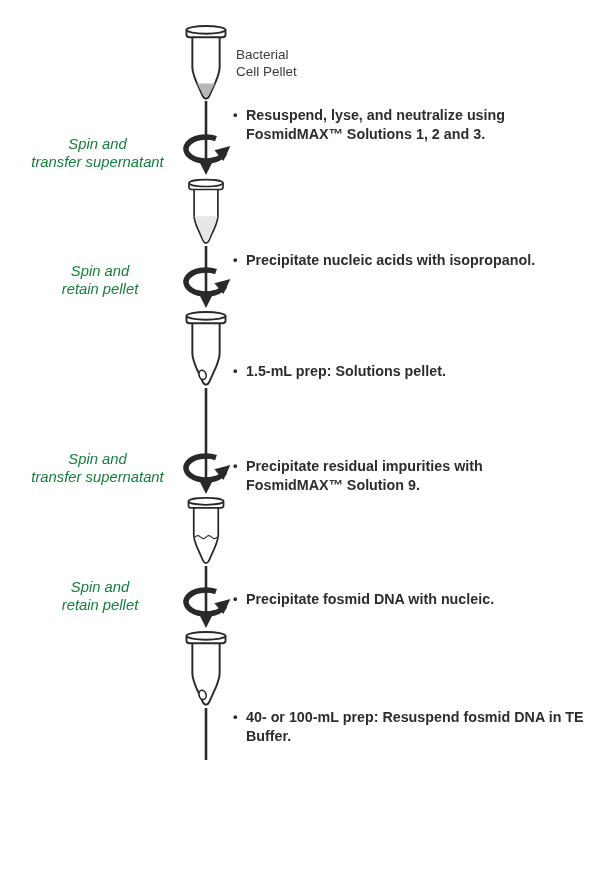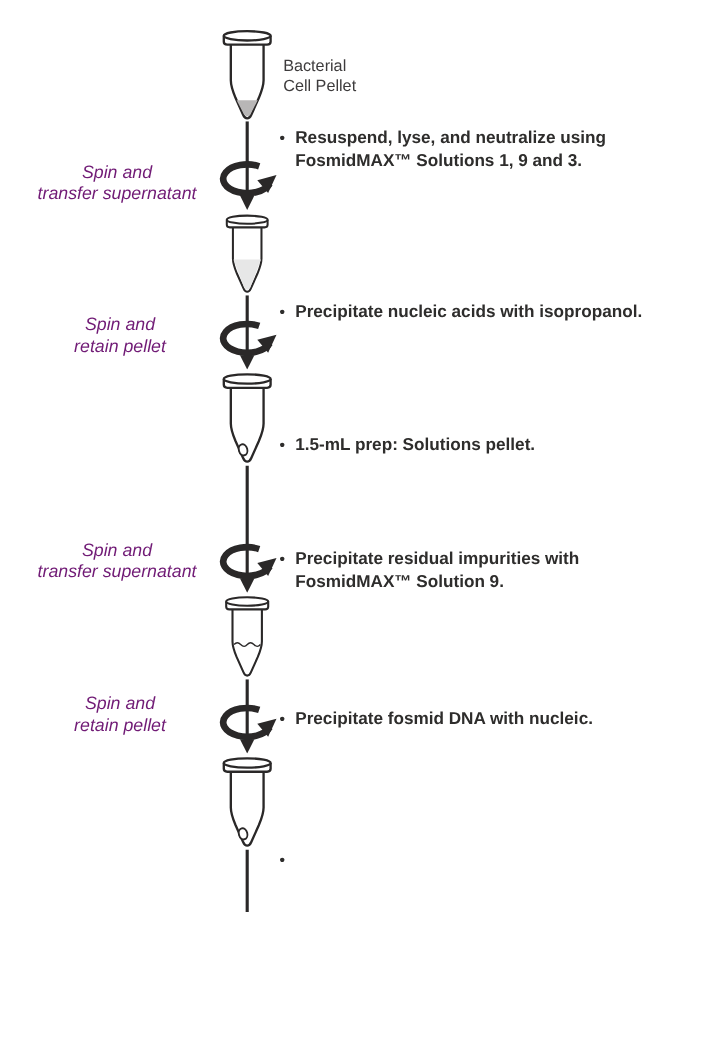--- a/index.html
+++ b/index.html
@@ -3,21 +3,21 @@
 <meta charset="utf-8">
 <style>
   html,body { margin:0; padding:0; background:#ffffff; }
   .canvas {
     position:relative; width:604px; height:760px; background:#ffffff;
     font-family:"Liberation Sans", sans-serif; overflow:hidden;
   }
   .abs { position:absolute; }
   
   .side-label {
-    font-size:14.8px; font-style:italic; color:#701a75;
+    font-size:14.8px; font-style:italic; color:#15803d;
     text-align:center; line-height:18px;
   }
   .side-label span { display:block; }
   
   .bullet {
     display:flex; align-items:flex-start;
     font-size:14.3px; font-weight:bold; color:#2e2d2c; line-height:18.6px;
   }
   .bullet .dot { width:13px; flex:none; font-size:13px; }
   .bullet .btext { flex:1; }
@@ -56,21 +56,21 @@
     <polygon points="29,62 41,62 35,74" fill="#2a2828"></polygon>
   </svg>
   <div class="abs side-label" style="left:10px; top:135px; width:175px;">
     <span>Spin and</span>
     <span>transfer supernatant</span>
   </div>
 
   <div class="abs bullet" style="left:233px; top:106px; width:320px;">
     <span class="dot">•</span>
     <div class="btext">
-        <span class="seg"><span>Resuspend, lyse, and neutralize using FosmidMAX™ Solutions 1, 9 and 3.</span></span>
+        <span class="seg"><span>Resuspend, lyse, and neutralize using FosmidMAX™ Solutions 1, 2 and 3.</span></span>
       </div>
   </div>
 
   <svg class="abs" style="left:175px; top:178px;" width="62" height="68" viewBox="0 0 62 80" preserveAspectRatio="xMidYMin meet">
     <path d="M17,13.5 L17,44 C17,49 18.5,53 21,59 L27.5,73.5 C29.3,77.6 32.7,77.6 34.5,73.5 L41,59 C43.5,53 45,49 45,44 L45,13.5" fill="#ffffff" stroke="#2a2828" stroke-width="2" stroke-linejoin="round"></path>
     <path d="M17.5,45 L44.5,45 L34,72.5 Q31,76.6 28,72.5 Z" fill="#e7e7e7"></path>
     <path d="M11,6 L11,11 Q11,13.5 14,13.5 L48,13.5 Q51,13.5 51,11 L51,6" fill="#ffffff" stroke="#2a2828" stroke-width="2"></path>
     <ellipse cx="31" cy="6" rx="20" ry="4" fill="#ffffff" stroke="#2a2828" stroke-width="2"></ellipse>
   </svg>
 
@@ -158,20 +158,21 @@
   <svg class="abs" style="left:175px; top:630px;" width="62" height="78" viewBox="0 0 62 80" preserveAspectRatio="xMidYMin meet">
     <path d="M17,13.5 L17,44 C17,49 18.5,53 21,59 L27.5,73.5 C29.3,77.6 32.7,77.6 34.5,73.5 L41,59 C43.5,53 45,49 45,44 L45,13.5" fill="#ffffff" stroke="#2a2828" stroke-width="2" stroke-linejoin="round"></path>
     <ellipse cx="27.5" cy="66.5" rx="3.6" ry="4.8" fill="#ffffff" stroke="#2a2828" stroke-width="1.6" transform="rotate(-15 27.5 66.5)"></ellipse>
     <path d="M11,6 L11,11 Q11,13.5 14,13.5 L48,13.5 Q51,13.5 51,11 L51,6" fill="#ffffff" stroke="#2a2828" stroke-width="2"></path>
     <ellipse cx="31" cy="6" rx="20" ry="4" fill="#ffffff" stroke="#2a2828" stroke-width="2"></ellipse>
   </svg>
 
   <div class="abs bullet" style="left:233px; top:708px; width:356px;">
     <span class="dot">•</span>
     <div class="btext">
+      <span class="seg"><span class="ital">40- or 100-mL prep:</span><span> Resuspend fosmid DNA in TE Buffer.</span></span>
     </div>
   </div>
 
   <svg class="abs" style="left:171px; top:708px;" width="70" height="80" viewBox="0 0 70 80">
     <line x1="35" y1="0" x2="35" y2="68" stroke="#2a2828" stroke-width="2.6"></line>
     <polygon points="29,68 41,68 35,80" fill="#2a2828"></polygon>
   </svg>
 
   <svg class="abs" style="left:175px; top:789px;" width="62" height="78" viewBox="0 0 62 80" preserveAspectRatio="xMidYMin meet">
     <path d="M17,13.5 L17,44 C17,49 18.5,53 21,59 L27.5,73.5 C29.3,77.6 32.7,77.6 34.5,73.5 L41,59 C43.5,53 45,49 45,44 L45,13.5" fill="#ffffff" stroke="#2a2828" stroke-width="2" stroke-linejoin="round"></path>

